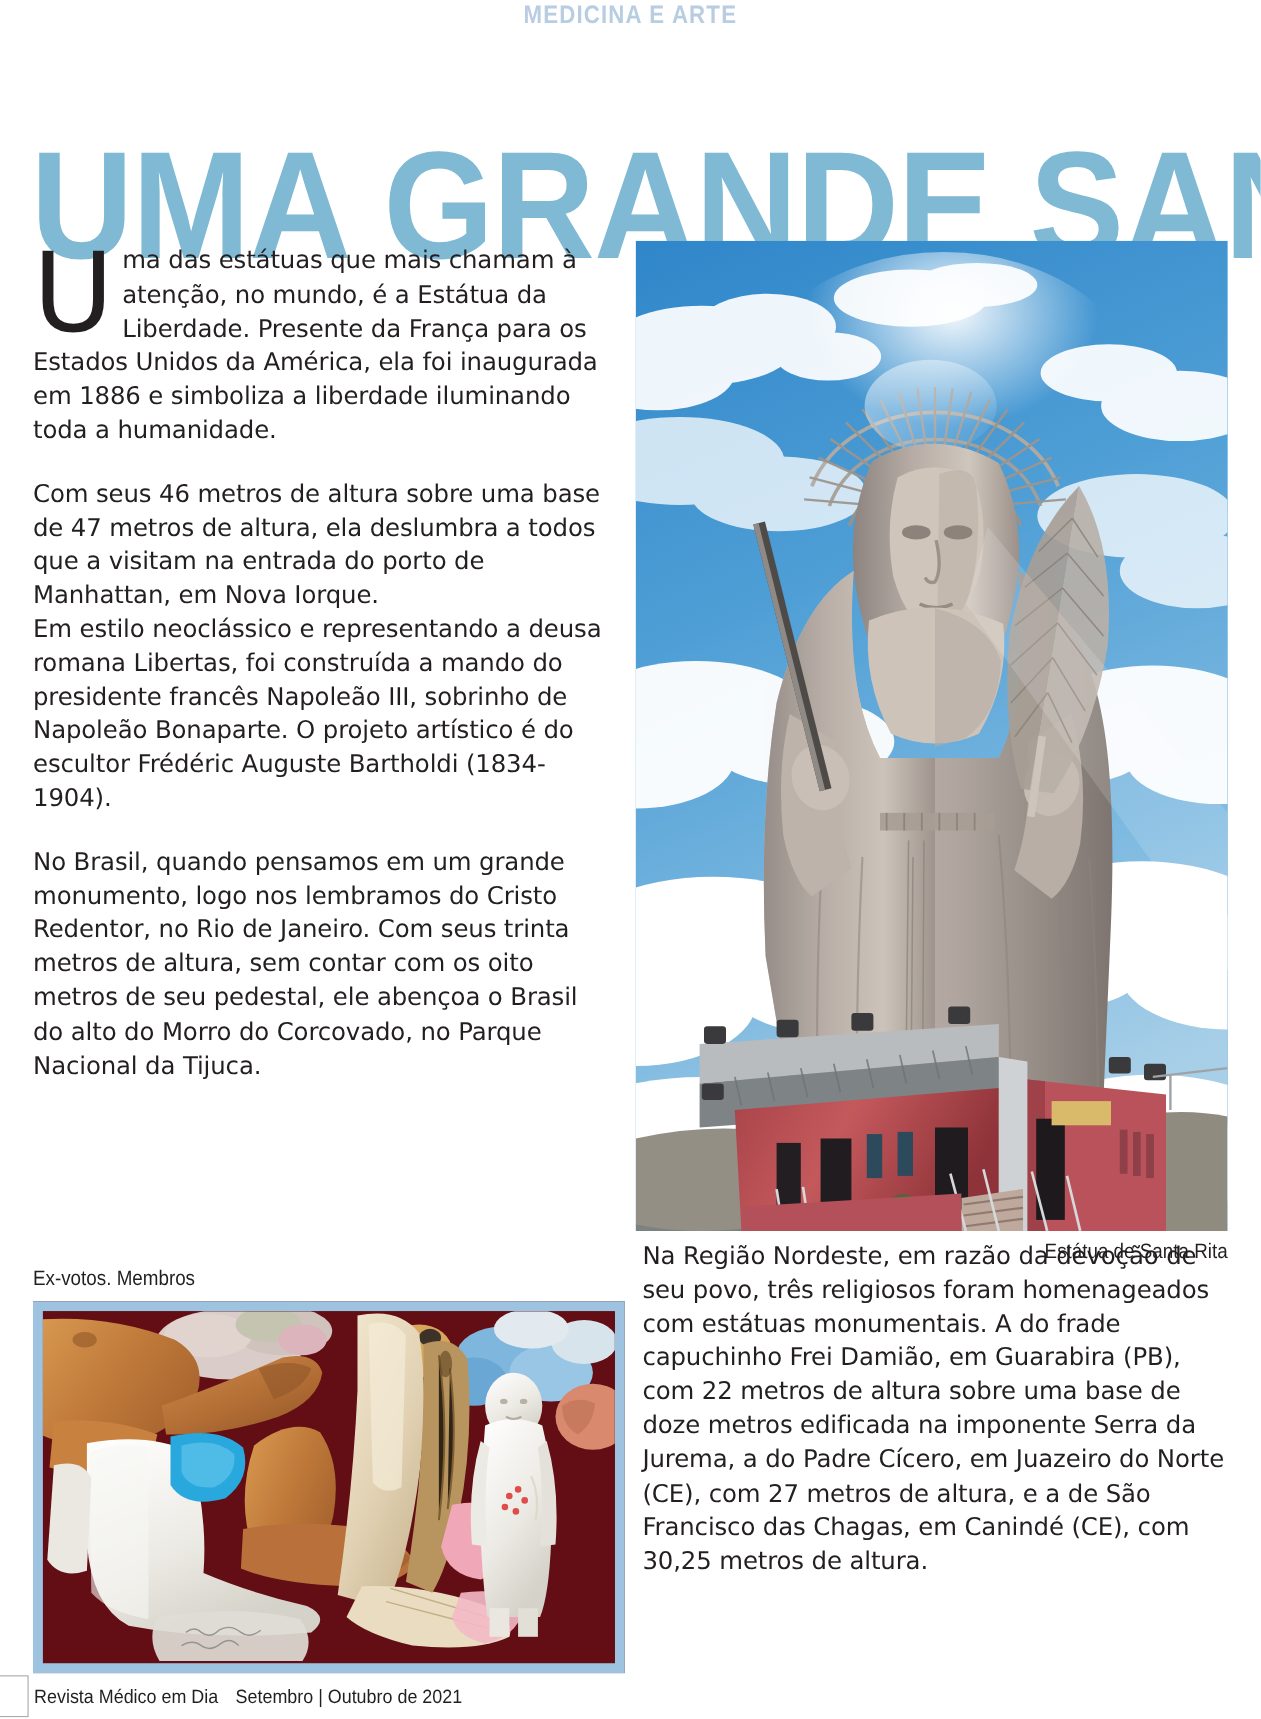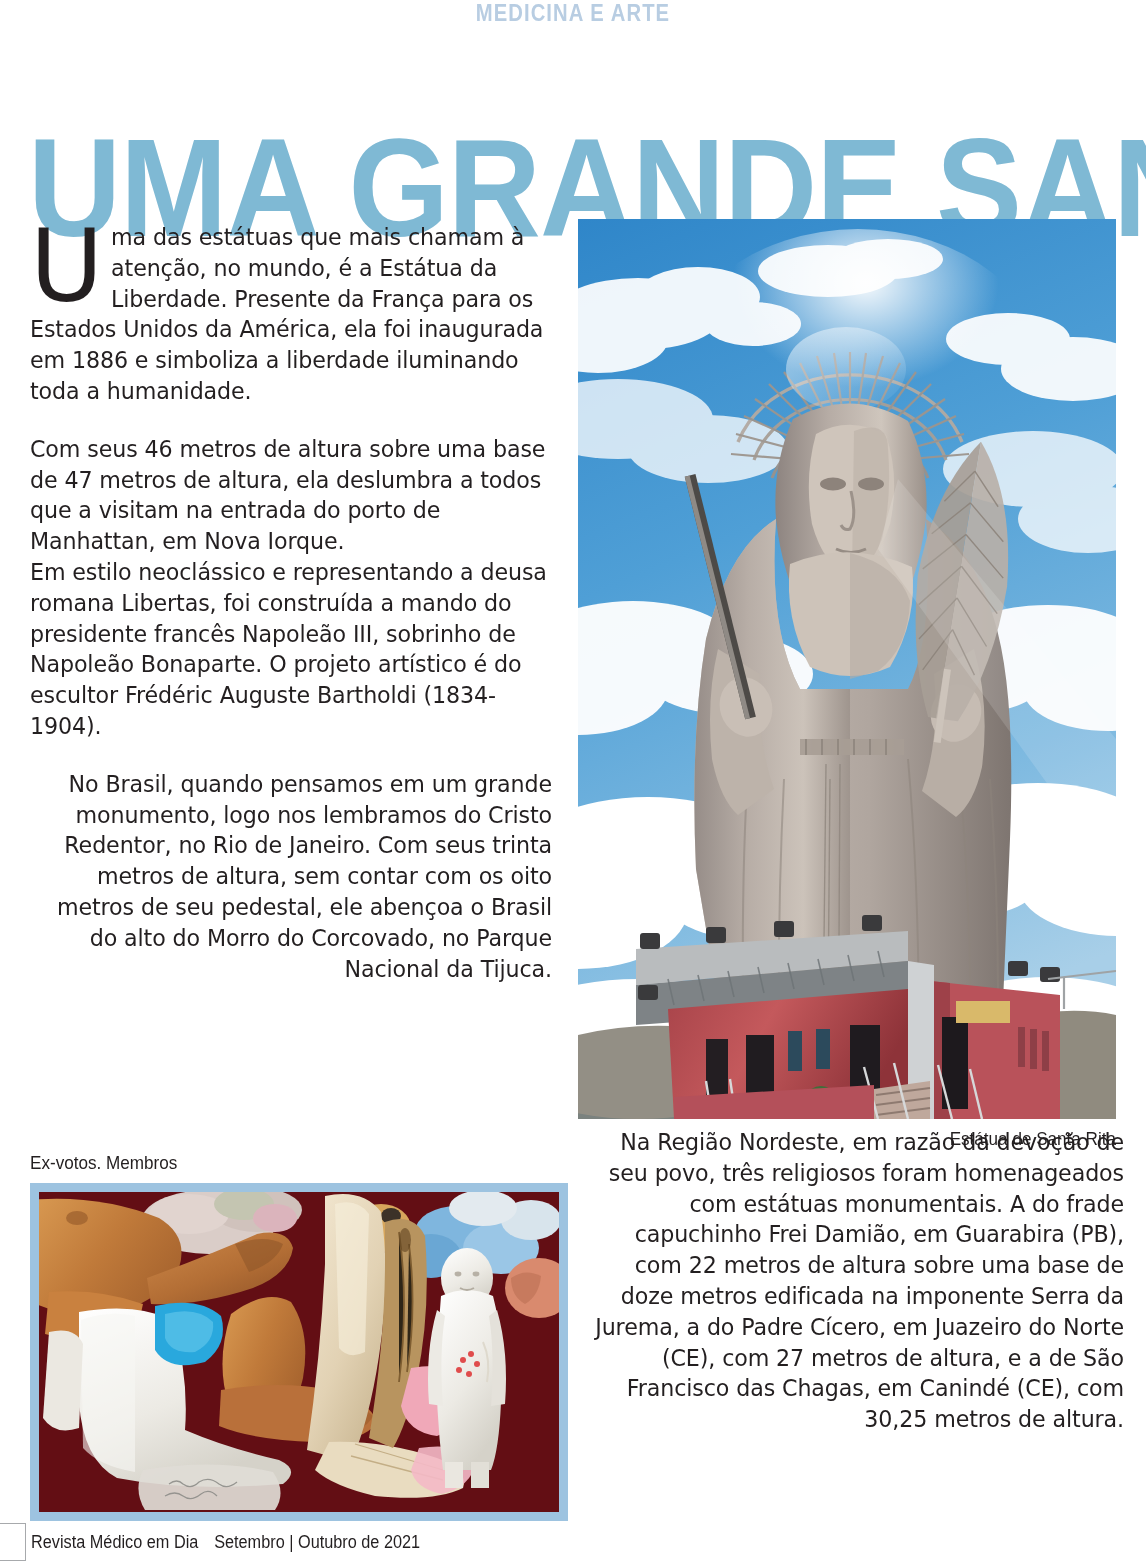--- a/index.html
+++ b/index.html
@@ -70,21 +70,21 @@
     font-size: 22.2px;
     line-height: 30.8px;
     color: #231f20;
     letter-spacing: -0.12px;
   }
 
   .para {
     margin: 0 0 27px 0;
     white-space: pre-line;
   }
-  .para:last-child { margin-bottom: 0; text-align: right; }
+  .para:last-child { margin-bottom: 0; }
 
   .para-drop::first-letter {
     float: left;
     font-family: "DejaVu Sans", sans-serif;
     font-size: 100px;
     line-height: 82px;
     font-weight: 400;
     padding: 4px 8px 0 0;
     color: #231f20;
   }

